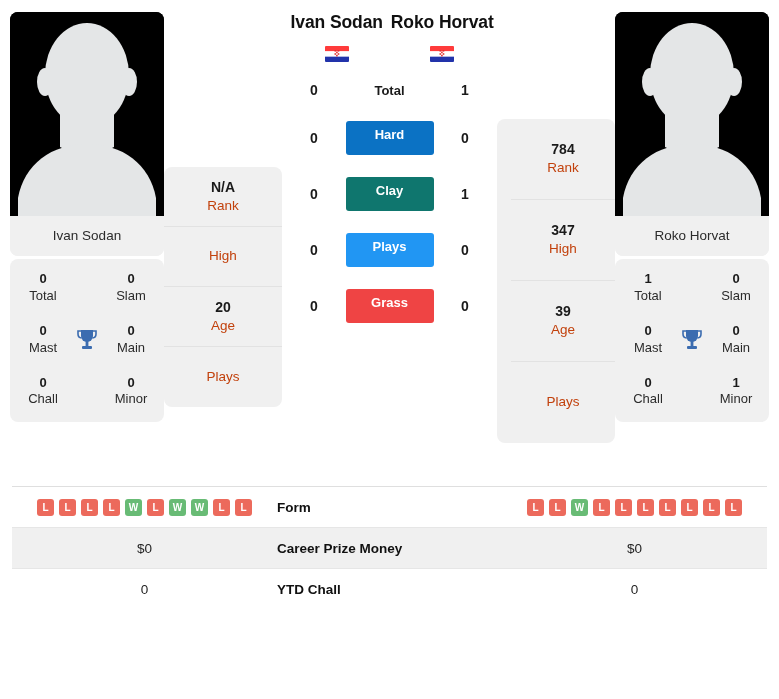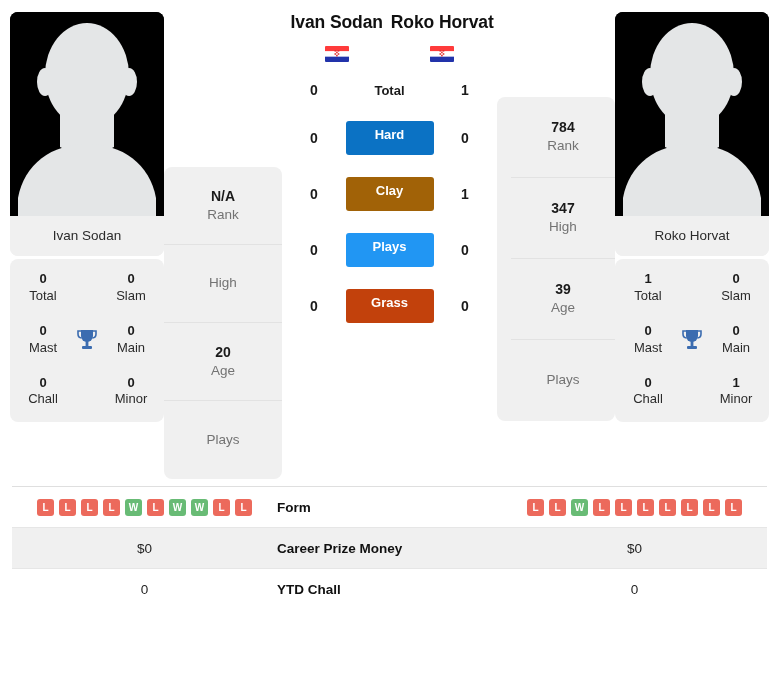--- a/index.html
+++ b/index.html
@@ -68,34 +68,34 @@
 
   
   .info-card {
     width: 118px;
     flex: 0 0 118px;
     background: #f0f0f0;
     border-radius: 8px;
     margin-top: 155px;
     overflow: hidden;
   }
-  .info-card.right { margin-top: 85px; padding-left: 14px; }
+  .info-card.right { margin-top: 107px; padding-left: 14px; }
   .info-row {
-    height: 78px;
+    height: 60px;
     display: flex;
     flex-direction: column;
     align-items: center;
     justify-content: center;
     border-bottom: 1px solid #e2e2e2;
     line-height: 1.35;
   }
   .info-card.right .info-row { height: 81px; }
   .info-row:last-child { border-bottom: none; }
   .info-row .num { font-size: 14px; font-weight: bold; color: #1a1a1a; }
-  .info-row .lbl { font-size: 13.5px; color: #737373; }
+  .info-row .lbl { font-size: 13.5px; color: #c2410c; }
 
   
   .center-col {
     flex: 1 1 auto;
     display: flex;
     flex-direction: column;
     align-items: stretch;
     padding: 0 2px;
   }
   .names-row {
@@ -327,33 +327,33 @@
       </div>
 
       <div class="h2h-row">
         <div class="h2h-score">0</div>
         <div class="surface-badge" style="background:#0b72c4">Hard</div>
         <div class="h2h-score">0</div>
       </div>
 
       <div class="h2h-row">
         <div class="h2h-score">0</div>
-        <div class="surface-badge" style="background:#a16207">Clay</div>
+        <div class="surface-badge" style="background:#0f766e">Clay</div>
         <div class="h2h-score">1</div>
       </div>
 
       <div class="h2h-row">
         <div class="h2h-score">0</div>
         <div class="surface-badge" style="background:#2196f3">Plays</div>
         <div class="h2h-score">0</div>
       </div>
 
       <div class="h2h-row">
         <div class="h2h-score">0</div>
-        <div class="surface-badge" style="background:#c2410c">Grass</div>
+        <div class="surface-badge" style="background:#ef4444">Grass</div>
         <div class="h2h-score">0</div>
       </div>
     </div>
   </div>
 
   <div class="info-card right">
     <div class="info-row">
       <span class="num">784</span>
       <span class="lbl">Rank</span>
     </div>

